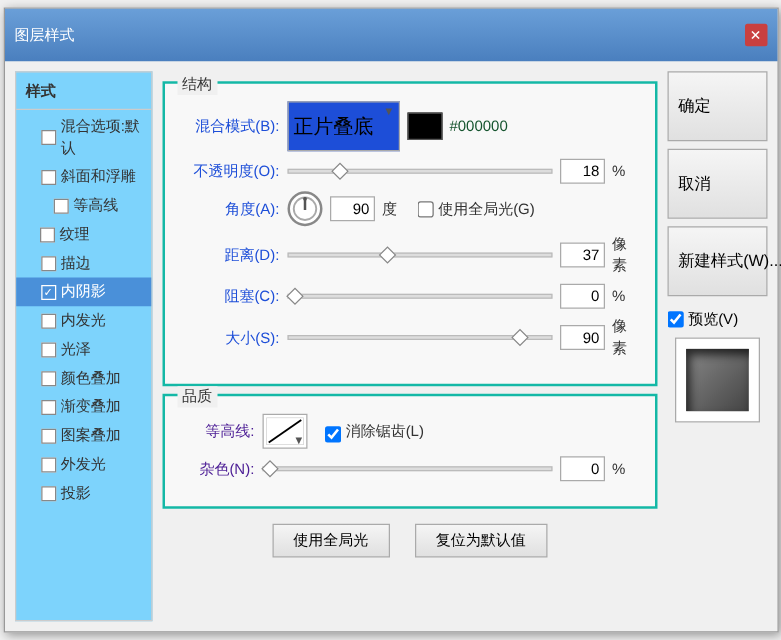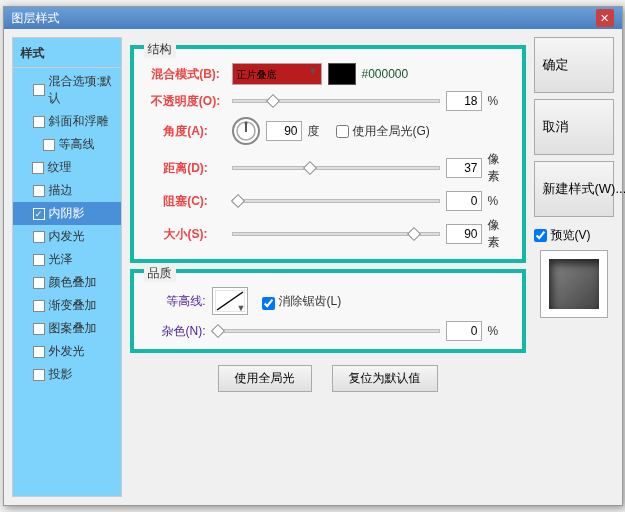--- a/index.html
+++ b/index.html
@@ -23,21 +23,21 @@
       display: flex;
       flex-direction: column;
     }
     .title-bar {
       background: linear-gradient(to bottom, #6a9fd8, #4a7fbe);
       color: white;
       padding: 4px 8px;
       display: flex;
       justify-content: space-between;
       align-items: center;
-      height: 22px;
+      height: 42px;
       font-size: 12px;
     }
     .title-bar-close {
       background: #c94040;
       color: white;
       border: none;
       width: 18px;
       height: 18px;
       cursor: pointer;
       font-size: 11px;
@@ -102,62 +102,61 @@
       color: white;
       font-size: 9px;
     }
     .main-content {
       flex: 1;
       display: flex;
       flex-direction: column;
       gap: 6px;
     }
     .panel {
-      border: 4px solid #14b8a6;
+      border: 2px solid #14b8a6;
       background: #f8f8f8;
-      padding: 8px 12px;
+      padding: 20px 12px;
       position: relative;
     }
     .panel-title {
       position: absolute;
       top: -8px;
       left: 10px;
       background: #f0f0f0;
       padding: 0 4px;
       font-size: 12px;
       color: #333;
     }
     .form-row {
       display: flex;
       align-items: center;
       margin-bottom: 6px;
       gap: 6px;
     }
     .form-label {
       width: 80px;
-      text-align: center;
-      color: #ef4444;
+      text-align: right;
+      color: #1d4ed8;
       font-size: 12px;
       flex-shrink: 0;
-      font-weight: bold;
     }
     .form-label-sm {
       width: 60px;
       text-align: right;
       color: #4c1d95;
       font-size: 12px;
       flex-shrink: 0;
     }
     .select-box {
       width: 90px;
-      height: 22px;
+      height: 40px;
       border: 1px solid #aaa;
-      background: #b91c1c;
+      background: #1d4ed8;
       padding: 1px 4px;
-      font-size: 10px;
+      font-size: 16px;
       appearance: none;
       -webkit-appearance: none;
       position: relative;
     }
     .select-wrapper {
       position: relative;
       display: inline-block;
     }
     .select-wrapper::after {
       content: '▼';

